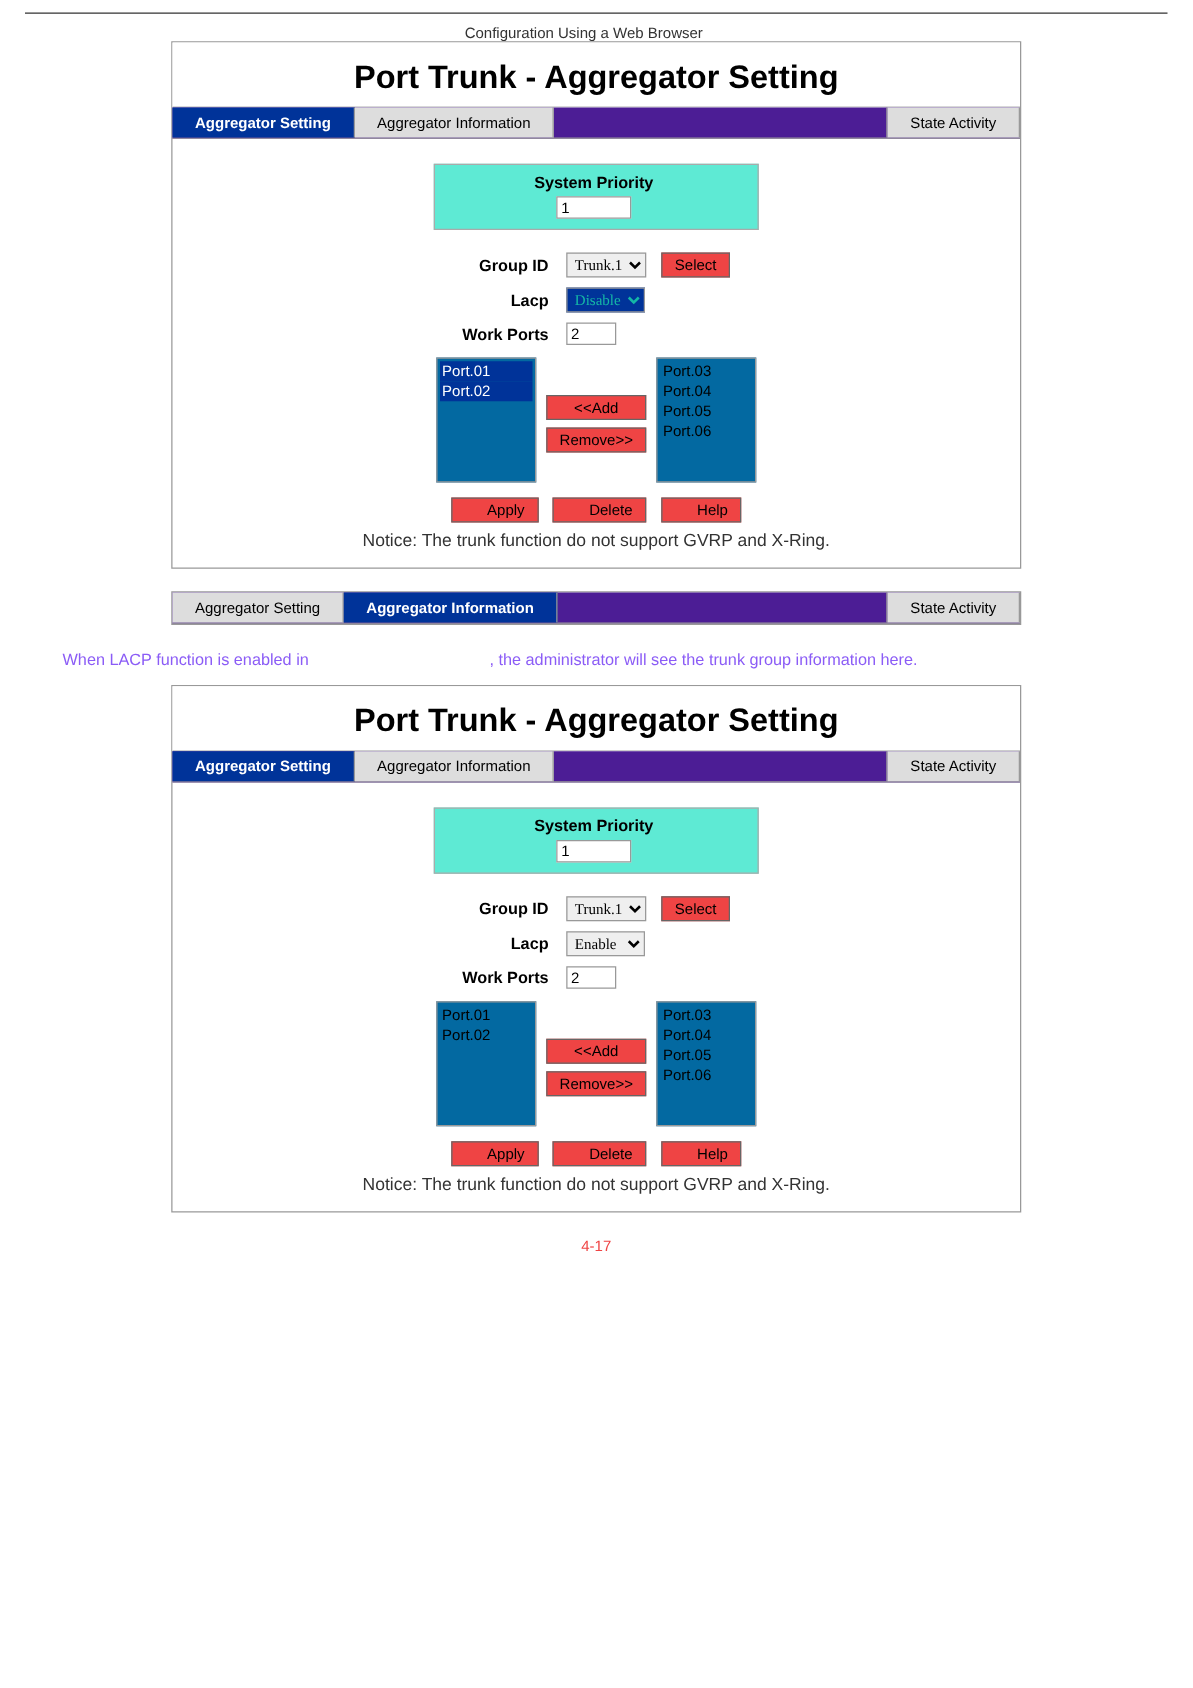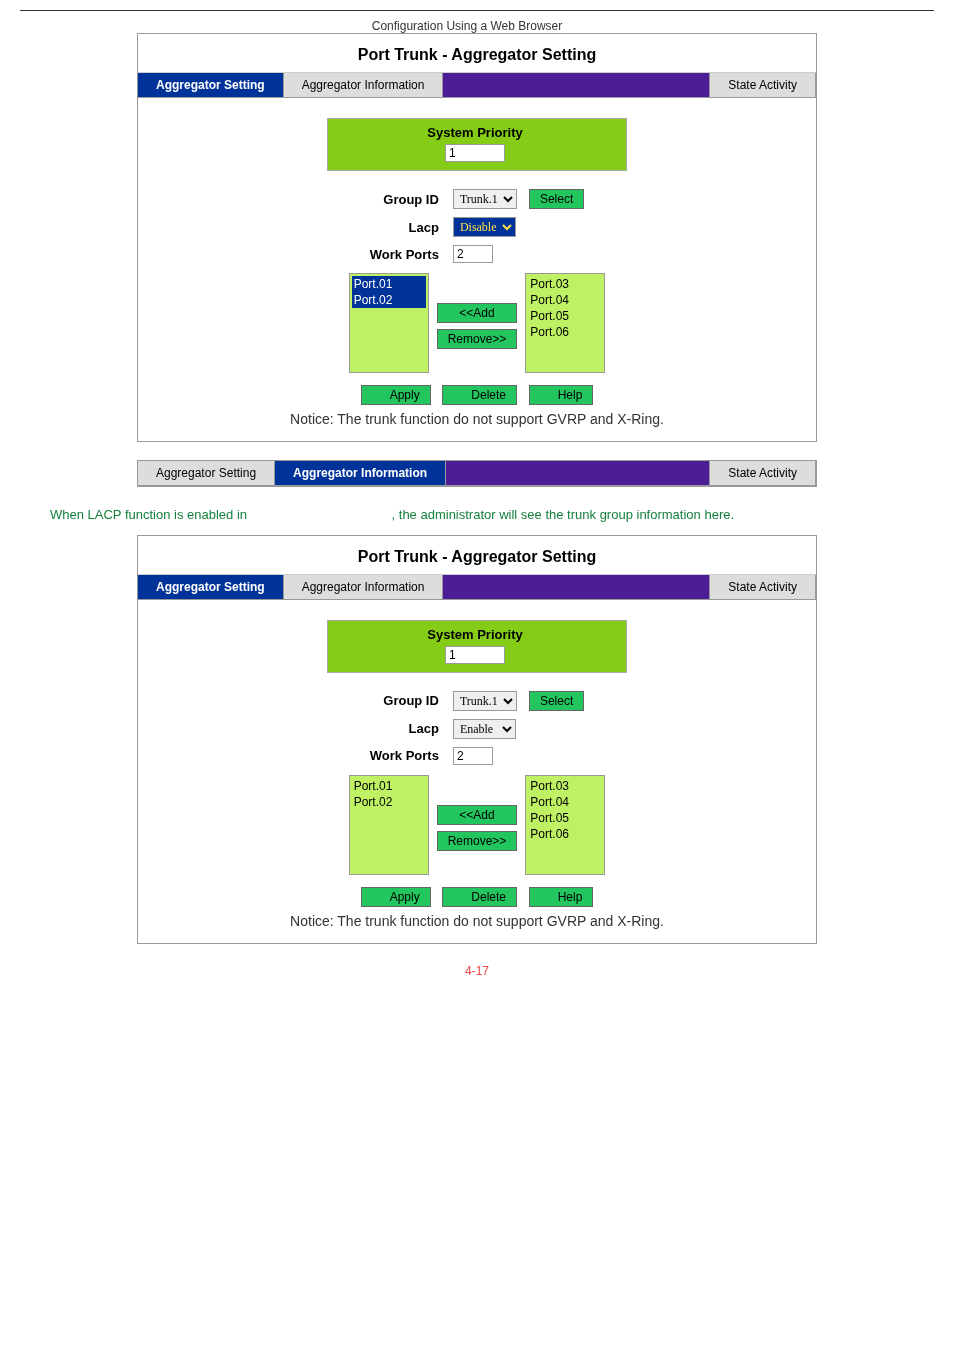--- a/index.html
+++ b/index.html
@@ -24,21 +24,21 @@
       border: 1px solid #999;
       margin-bottom: 18px;
       background: #fff;
       width: 680px;
       margin-left: auto;
       margin-right: auto;
     }
 
     .section-title {
       text-align: center;
-      font-size: 16px;
+      font-size: 26px;
       font-weight: bold;
       padding: 12px 0 8px 0;
       border-bottom: 1px solid #ccc;
       background: #fff;
     }
 
     .tab-bar {
       display: flex;
       border-bottom: 1px solid #999;
       background: #4c1d95;
@@ -67,22 +67,22 @@
       flex: 1;
       border-right: 1px solid #999;
     }
 
     .section-content {
       padding: 10px 20px 14px 20px;
     }
 
     .system-priority-box {
       border: 1px solid #aaa;
-      background: #84cc16;
-      width: 300px;
+      background: #5eead4;
+      width: 260px;
       margin: 10px auto 14px auto;
       padding: 6px 10px 8px 6px;
       text-align: center;
     }
 
     .system-priority-box label {
       font-weight: bold;
       font-size: 13px;
       display: block;
       margin-bottom: 4px;
@@ -114,47 +114,47 @@
 
     select {
       font-size: 12px;
       border: 1px solid #999;
       padding: 1px 2px;
       font-family: Liberation Serif, serif;
     }
 
     .select-highlight {
       background: #003399;
-      color: #fde047;
+      color: #14b8a6;
     }
 
     input[type="text"] {
       border: 1px solid #999;
       font-size: 12px;
       padding: 1px 3px;
     }
 
     .btn {
       border: 1px solid #666;
-      background: #22c55e;
+      background: #ef4444;
       padding: 2px 10px;
       font-size: 12px;
       cursor: pointer;
     }
 
     .ports-row {
       display: flex;
       align-items: flex-start;
       gap: 8px;
       margin: 6px 0;
     }
 
     .port-list {
       border: 1px solid #999;
-      background: #bef264;
+      background: #0369a1;
       width: 80px;
       height: 100px;
       overflow-y: auto;
       font-size: 12px;
       padding: 2px;
     }
 
     .port-list .port-item {
       padding: 1px 2px;
     }
@@ -202,21 +202,21 @@
       padding: 3px 8px;
     }
 
     .static-group-table .header-row td {
       font-weight: bold;
       text-decoration: underline;
     }
 
     .between-text {
       font-size: 13px;
-      color: #15803d;
+      color: #8b5cf6;
       margin: 14px 0 10px 0;
       line-height: 1.5;
       padding: 0 30px;
     }
 
     .page-num {
       text-align: center;
       font-size: 12px;
       margin-top: 20px;
       color: #ef4444;

